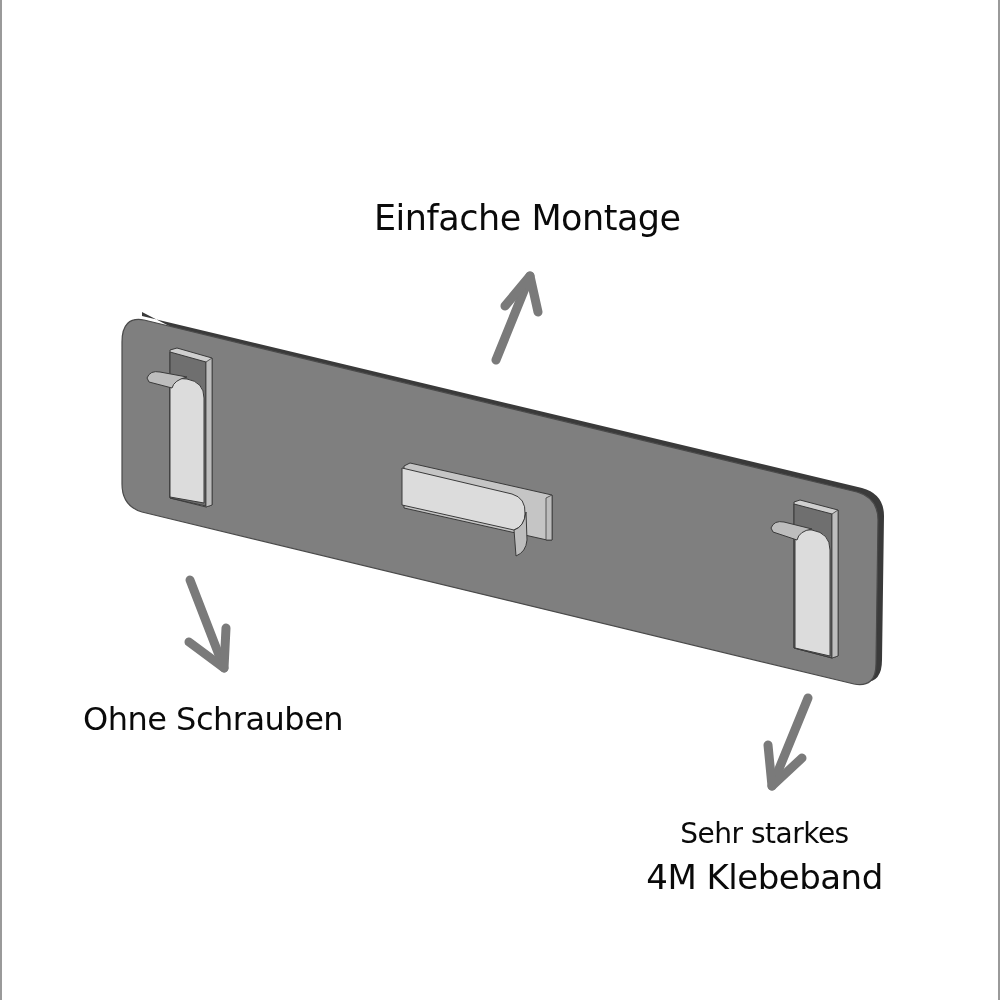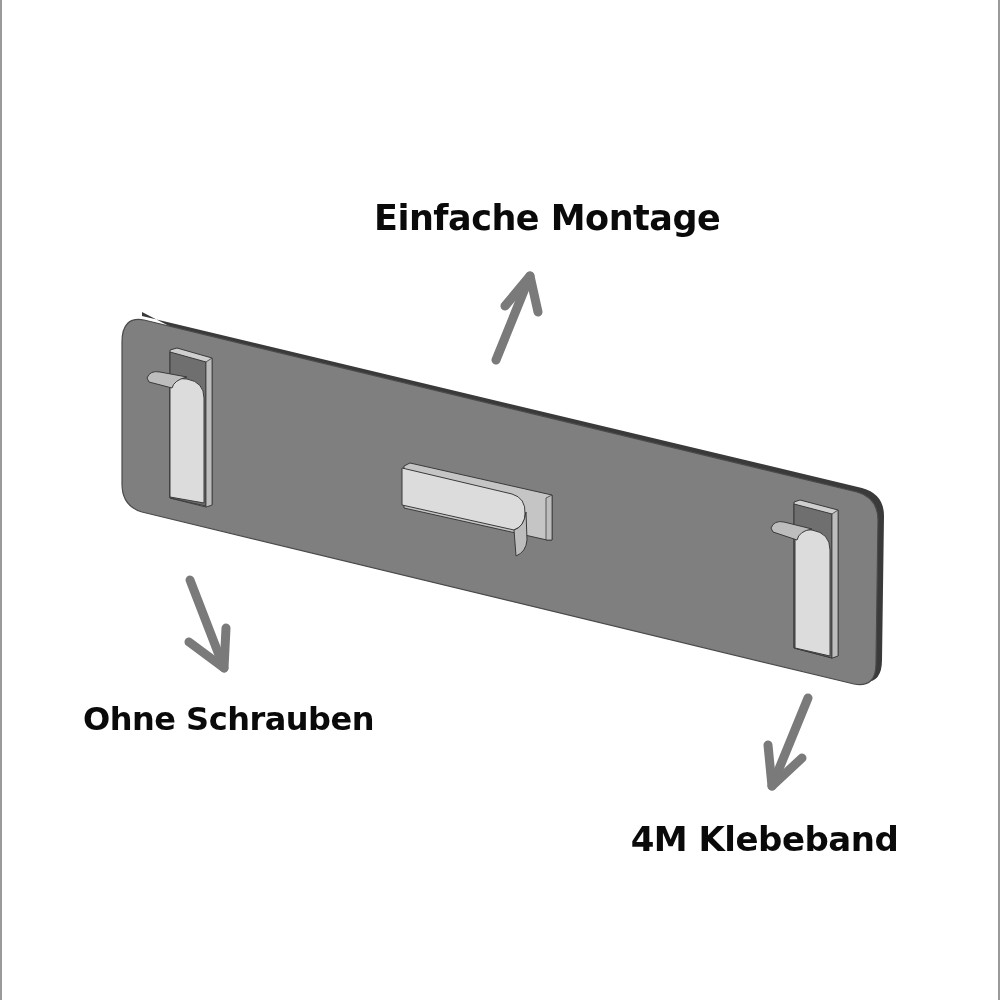--- a/index.html
+++ b/index.html
@@ -8,21 +8,21 @@
       width: 1000px; height: 1000px;
       background: #ffffff;
       box-sizing: border-box;
       border-left: 2px solid #9a9a9a;
       border-right: 2px solid #9a9a9a;
       overflow: hidden;
     }
     .label {
       position: absolute;
       font-family: "DejaVu Sans", sans-serif;
-      font-weight: bold;
+      font-weight: normal;
       color: #0a0a0a;
       white-space: nowrap;
       letter-spacing: -0.5px;
     }
     .label-top { left: 372px; top: 198px; font-size: 35px; }
     .label-left { left: 81px; top: 700px; font-size: 32px; }
     .label-right { left: 620px; top: 815px; width: 285px; text-align: center; }
     .label-right .line1 { display: block; font-size: 28px; line-height: 38px; }
     .label-right .line2 { display: block; font-size: 34px; line-height: 48px; }
     svg.scene { position: absolute; left: 0; top: 0; }
@@ -77,15 +77,16 @@
       <path d="M806,698 L770,786"></path>
       <path d="M766,745 L770,786 L800,758"></path>
     </g>
   </svg>
 
   <div class="label label-top">Einfache Montage</div>
 
   <div class="label label-left">Ohne Schrauben</div>
 
   <div class="label label-right">
+    <span class="line1">Sehr starkes</span>
     <span class="line2">4M Klebeband</span>
   </div>
 </div>
 
 </body></html>

